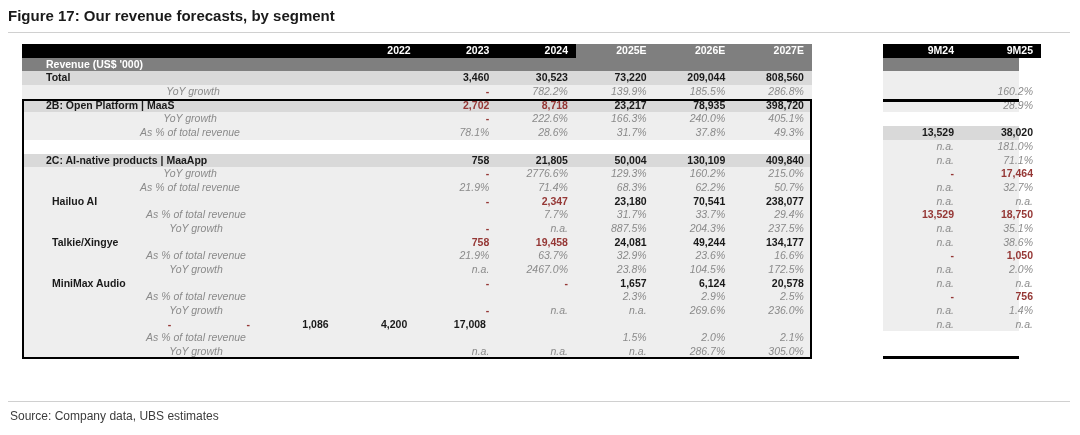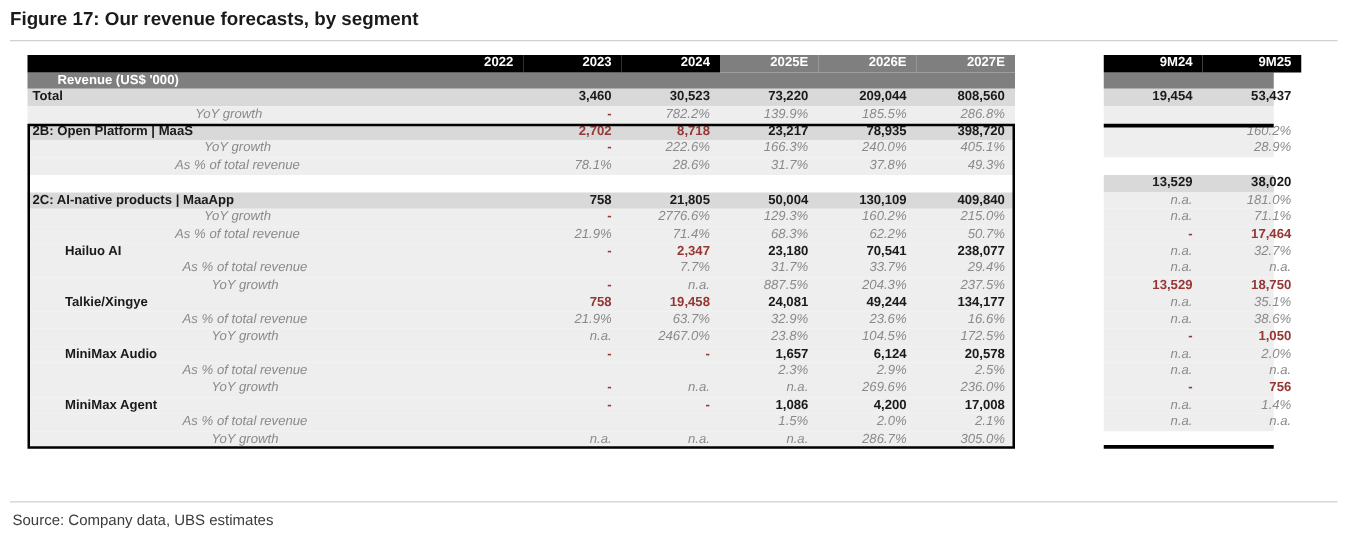--- a/index.html
+++ b/index.html
@@ -28,21 +28,21 @@
   .band-label { color:#fff; font-weight:bold; padding-left:24px; white-space:nowrap; }
 
   .type-section { background:var(--section-gray, #d9d9d9); }
   .type-section .label { font-weight:bold; }
   .type-metric  { background:var(--row-gray, #eeeeee); }
   .type-metric .label { font-style:italic; color:var(--muted-text, #8a8a8a);text-align:center; }
   .type-product { background:var(--row-gray, #eeeeee); }
   .type-product .label { font-weight:bold; }
   .type-blank { background:#ffffff; }
 
-  .ind-0 { padding-left:4px; }
+  .ind-0 { padding-left:24px; }
   .ind-1 { padding-left:18px; }
   .ind-2 { padding-left:30px; }
 
   .val-k { font-weight:bold; color:#1a1a1a; }
   .val-r { font-weight:bold; color:var(--accent-red, #953735); }
   .val-g { font-style:italic; color:var(--muted-text, #8a8a8a); }
 
   .box-left  { position:absolute; left:0; top:54.8px; width:100%; height:260.4px;
                border:2px solid #000; pointer-events:none; }
   .box-right { position:absolute; left:0; top:54.8px; width:100%; height:260.4px;
@@ -227,21 +227,20 @@
       <div class="trow type-metric">
         <div class="label ind-2">YoY growth</div>
         <div class="cell"></div>
         <div class="cell val-r">-</div>
         <div class="cell val-g">n.a.</div>
         <div class="cell val-g">n.a.</div>
         <div class="cell val-g">269.6%</div>
         <div class="cell val-g">236.0%</div>
       </div>
       <div class="trow type-product">
-        <div class="label ind-2">MiniMax Agent</div>
         <div class="cell"></div>
         <div class="cell val-r">-</div>
         <div class="cell val-r">-</div>
         <div class="cell val-k">1,086</div>
         <div class="cell val-k">4,200</div>
         <div class="cell val-k">17,008</div>
       </div>
       <div class="trow type-metric">
         <div class="label ind-2">As % of total revenue</div>
         <div class="cell"></div>
@@ -264,24 +263,20 @@
   <div class="box-left"></div>
 </div>
 
 <div class="tbl tbl-right" style="position:absolute;">
   <div class="trow">
     <div class="cell hd hd-black">9M24</div>
     <div class="cell hd hd-black">9M25</div>
   </div>
   <div class="trow band-row"></div>
   <div id="right-body">
-      <div class="trow type-section">
-        <div class="cell val-k">19,454</div>
-        <div class="cell val-k">53,437</div>
-      </div>
       <div class="trow type-metric">
         <div class="cell"></div>
         <div class="cell"></div>
       </div>
       <div class="trow type-metric">
         <div class="cell"></div>
         <div class="cell val-g">160.2%</div>
       </div>
       <div class="trow type-metric">
         <div class="cell"></div>

